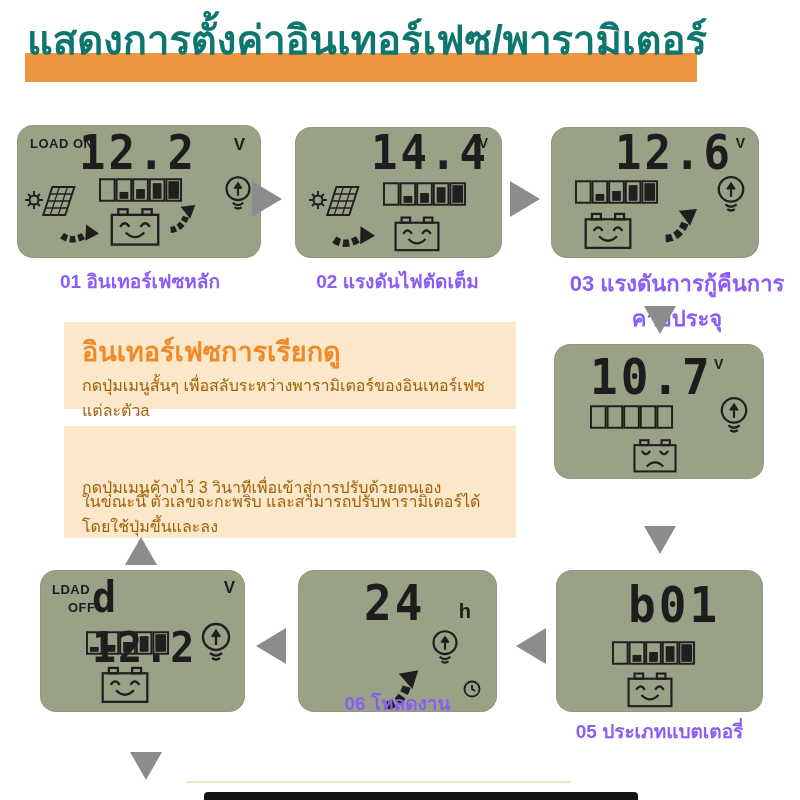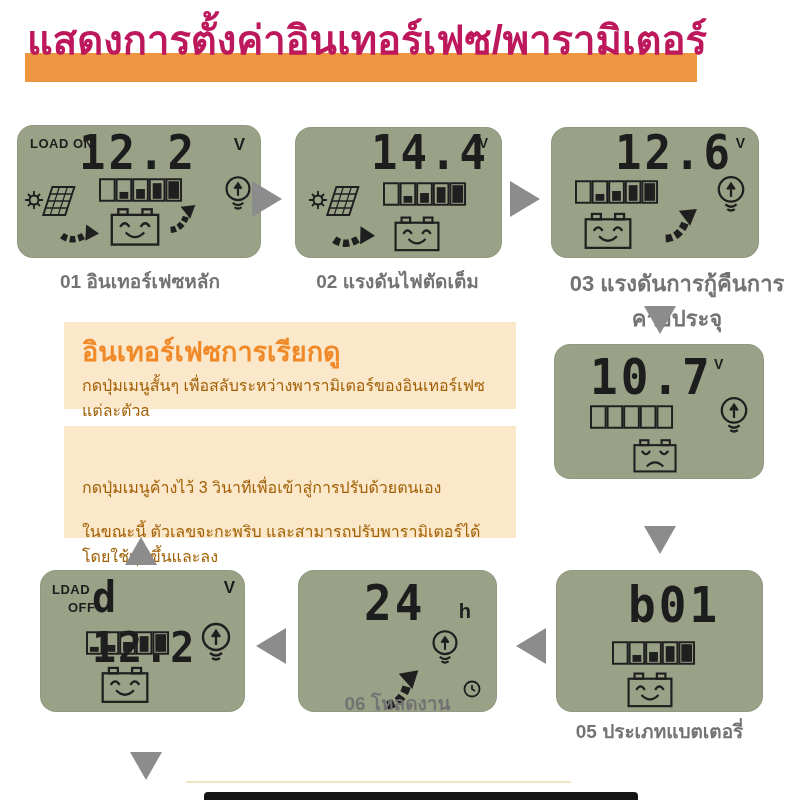--- a/index.html
+++ b/index.html
@@ -1,35 +1,35 @@
 <!DOCTYPE html>
 <html><head>
 <meta charset="utf-8">
 <style>
   html,body{margin:0;padding:0;}
   body{font-family:"Liberation Sans",sans-serif;background:#ffffff;}
   .stage{position:relative;width:800px;height:800px;background:#ffffff;overflow:hidden;}
   
   .accent-bar{position:absolute;left:25px;top:53px;width:672px;height:29px;background:#ED9540;}
   .page-title{position:absolute;left:27px;top:2px;width:740px;font-size:40px;font-weight:800;
-    color:#be185d;line-height:1.9;letter-spacing:0px;}
+    color:#0f766e;line-height:1.9;letter-spacing:0px;}
   
   .lcd{position:absolute;background:#99A186;border-radius:16px;box-shadow:0 0 0 1px rgba(0,0,0,0.05) inset;}
   .lcd > *{position:absolute;}
   .status{font-size:13px;font-weight:700;color:#1d1d1d;letter-spacing:0.5px;}
   .seg{font-family:"DejaVu Sans Mono",monospace;font-weight:700;color:#1d1d1d;letter-spacing:3px;
     transform:scaleY(1.08);transform-origin:top left;}
   .v44{font-size:44px;}
   .v46{font-size:46px;}
   .v40{font-size:40px;letter-spacing:2px;}
   .unit{font-size:17px;font-weight:700;color:#1d1d1d;}
   .unit-sm{font-size:14px;font-weight:600;color:#1d1d1d;}
   .unit-h{font-size:20px;font-weight:600;color:#1d1d1d;}
   
-  .caption{position:absolute;font-size:19px;font-weight:600;color:#737373;text-align:center;}
+  .caption{position:absolute;font-size:19px;font-weight:600;color:#8b5cf6;text-align:center;}
   
   .info-box{position:absolute;background:#FBE7CA;}
   .info-title{position:absolute;left:18px;top:8px;font-size:27px;font-weight:700;color:#F08A28;}
   .info-body{position:absolute;left:18px;font-size:16px;color:#a16207;line-height:1.55;}
   
   .tri{position:absolute;width:0;height:0;}
   .tri-r{border-top:18px solid transparent;border-bottom:18px solid transparent;border-left:30px solid #8C8C8C;}
   .tri-l{border-top:18px solid transparent;border-bottom:18px solid transparent;border-right:30px solid #8C8C8C;}
   .tri-d{border-left:16px solid transparent;border-right:16px solid transparent;border-top:28px solid #8C8C8C;}
   .tri-u{border-left:16px solid transparent;border-right:16px solid transparent;border-bottom:28px solid #8C8C8C;}
@@ -194,21 +194,21 @@
 
   <div class="tri tri-d" style="left:644px;top:306px"></div>
 
   <div class="info-box" style="left:64px;top:322px;width:452px;height:87px">
     <div class="info-title">อินเทอร์เฟซการเรียกดู</div>
     <div class="info-body" style="top:52px;width:420px">กดปุ่มเมนูสั้นๆ เพื่อสลับระหว่างพารามิเตอร์ของอินเทอร์เฟซแต่ละตัวa</div>
   </div>
 
   <div class="info-box" style="left:64px;top:426px;width:452px;height:112px">
     <div class="info-body" style="top:50px;width:425px">กดปุ่มเมนูค้างไว้ 3 วินาทีเพื่อเข้าสู่การปรับด้วยตนเอง</div>
-    <div class="info-body" style="top:94px;width:425px">ในขณะนี้ ตัวเลขจะกะพริบ และสามารถปรับพารามิเตอร์ได้โดยใช้ปุ่มขึ้นและลง</div>
+    <div class="info-body" style="top:64px;width:425px">ในขณะนี้ ตัวเลขจะกะพริบ และสามารถปรับพารามิเตอร์ได้โดยใช้ปุ่มขึ้นและลง</div>
   </div>
 
   <div class="lcd" style="left:554px;top:344px;width:210px;height:135px">
     <div class="seg v46" style="left:36px;top:4px">10.7</div>
     <div class="unit-sm" style="left:160px;top:12px">V</div>
     <svg style="left:36px;top:60px" width="84" height="26" viewBox="0 0 86 26">
       <g stroke="#1F1F1F" fill="none" stroke-width="2">
         <rect x="1" y="2" width="15" height="22"></rect>
           <rect x="18" y="2" width="15" height="22"></rect>
         <rect x="35" y="2" width="15" height="22"></rect>

